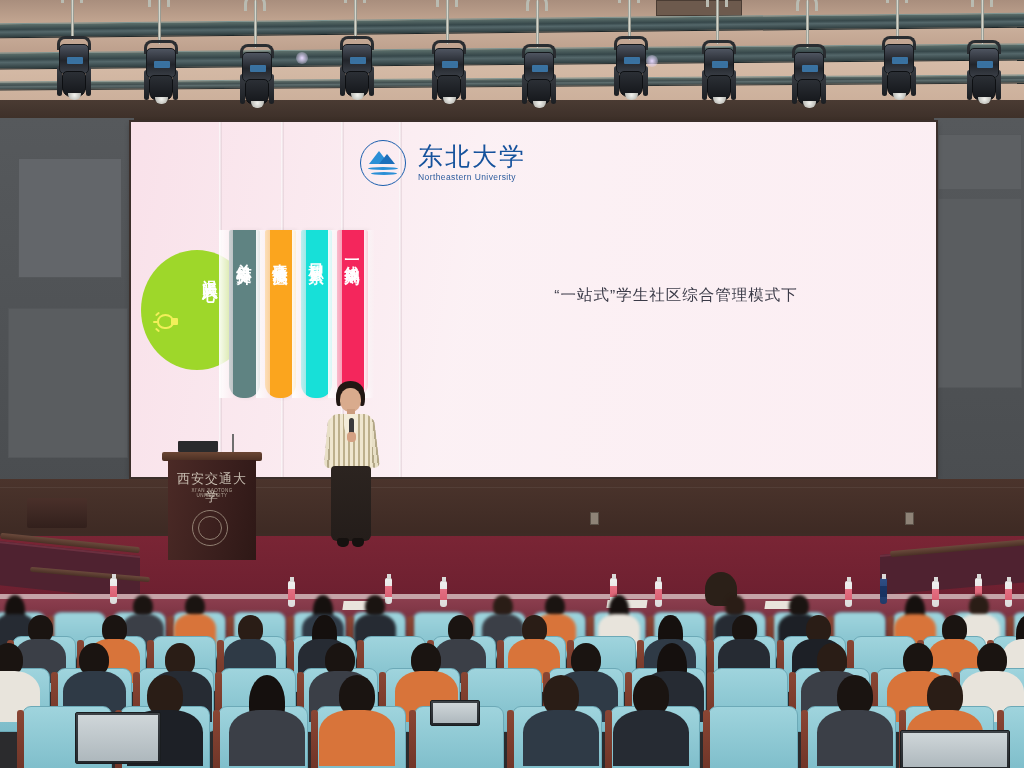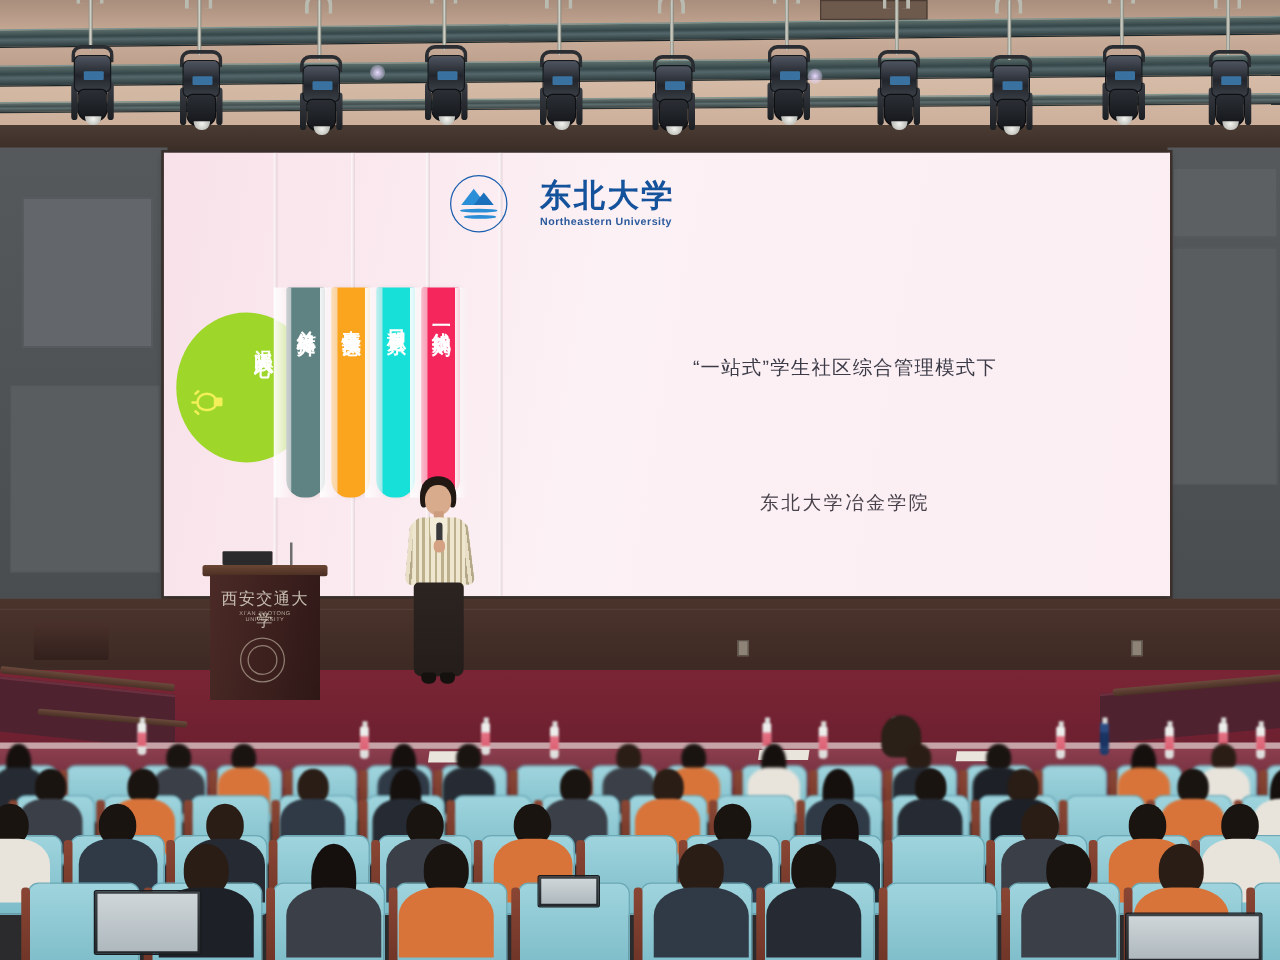--- a/index.html
+++ b/index.html
@@ -116,21 +116,21 @@
   .screen-tint {
     position: absolute; inset: 0;
     background: linear-gradient(100deg, rgba(247,214,226,.55) 0%, rgba(255,250,252,.15) 42%, rgba(252,236,242,.4) 100%);
   }
   .screen-frame {
     position: absolute; left: 129px; top: 120px; width: 809px; height: 359px;
     border: 2px solid #3b2f2b; pointer-events: none;
   }
 
   
-  #slide-logo { position: absolute; left: 229px; top: 18px; display: flex; align-items: center; gap: 26px; font-weight: bold; }
+  #slide-logo { position: absolute; left: 229px; top: 18px; display: flex; align-items: center; gap: 12px; }
   .logo-mark { width: 46px; height: 46px; position: relative; }
   .logo-mark .ring {
     position: absolute; inset: 0; border: 1.4px solid #1b5fae; border-radius: 50%;
   }
   .logo-mark .mtn {
     position: absolute; left: 9px; top: 11px; width: 0; height: 0;
     border-left: 10px solid transparent; border-right: 10px solid transparent;
     border-bottom: 13px solid #2a8fd6;
   }
   .logo-mark .mtn2 {
@@ -591,21 +591,20 @@
         <div class="rt">一线规则</div>
       </div>
       <div class="fold" style="left:189px;"></div>
       <div class="fold" style="left:225px; width:10px;"></div>
     </div>
 
     <div id="slide-subtitle">
       <div>“一站式”学生社区综合管理模式下</div>
     </div>
     <div id="slide-affil">
-      <div>东北大学冶金学院</div>
     </div>
   </div>
   <div class="screen-frame"></div>
 
   <div class="wood-wall"></div>
   <div class="socket" style="left:243px; top:512px;"></div>
   <div class="socket" style="left:590px; top:512px;"></div>
   <div class="socket" style="left:905px; top:512px;"></div>
 
   <div class="stage-edge"></div>

